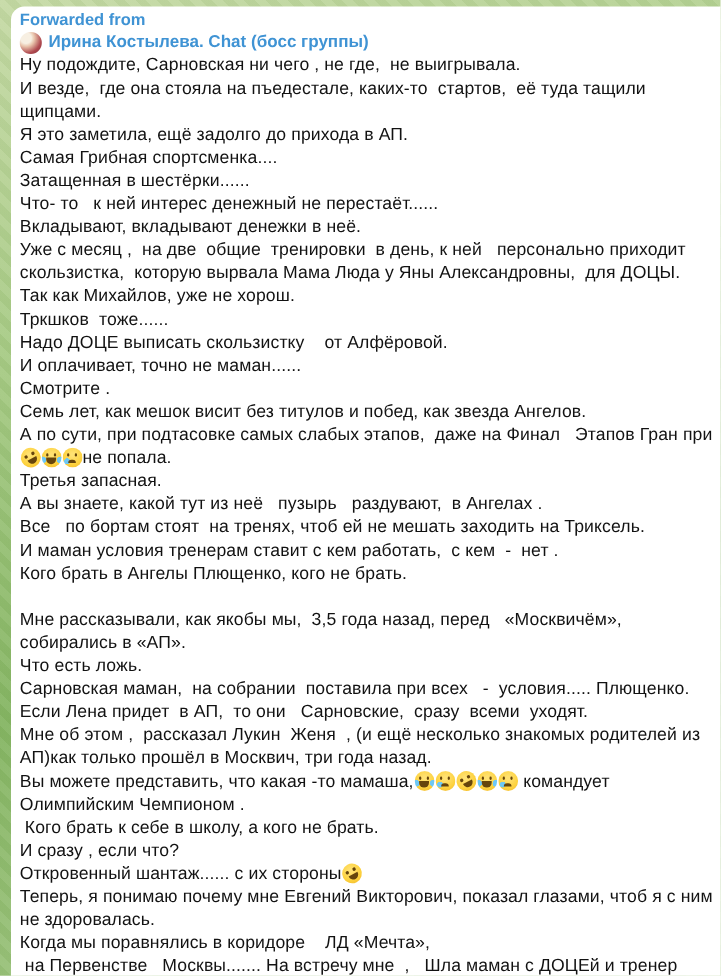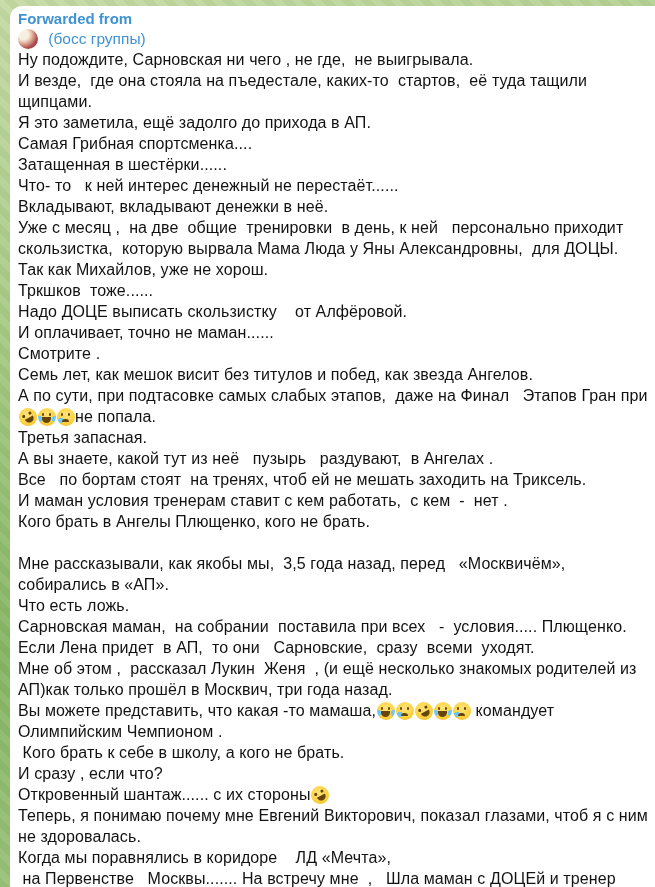--- a/index.html
+++ b/index.html
@@ -45,21 +45,21 @@
   .avatar {
     width: 20px;
     height: 20px;
     border-radius: 50%;
     margin-right: 6px;
     flex: 0 0 auto;
     background:
       radial-gradient(circle at 28% 28%, #f7efe2 0 24%, #e8c3ab 38%, #b04a50 68%, #7e2f3a 100%);
   }
   .sender-name { font-weight: bold; white-space: pre; }
-  .sender-suffix { font-weight: normal; white-space: pre; }
+  .sender-suffix { font-weight: bold; white-space: pre; }
   .message-text {
     margin-top: 0;
     font-size: 16px;
     line-height: 21px;
     color: #121212;
     letter-spacing: 0.1px;
   }
   .line {
     white-space: pre-wrap;
     min-height: 21px;
@@ -111,20 +111,21 @@
       radial-gradient(circle at 50% 35%, #ffe172 10%, #fdd23e 60%, #f0b429 100%);
   }
 </style>
 </head>
 <body>
 
 <div class="bubble">
   <div class="fwd-label">Forwarded from</div>
   <div class="sender-row">
     <span class="avatar"></span>
+    <span class="sender-name">Ирина Костылева. Chat</span>
     <span class="sender-suffix"> (босс группы)</span>
   </div>
   <div class="message-text">
       <div class="line">Ну подождите, Сарновская ни чего , не где,  не выигрывала.</div>
       <div class="line">И везде,  где она стояла на пъедестале, каких-то  стартов,  её туда тащили щипцами.</div>
       <div class="line">Я это заметила, ещё задолго до прихода в АП.</div>
       <div class="line">Самая Грибная спортсменка....</div>
       <div class="line">Затащенная в шестёрки......</div>
       <div class="line">Что- то   к ней интерес денежный не перестаёт......</div>
       <div class="line">Вкладывают, вкладывают денежки в неё.</div>

